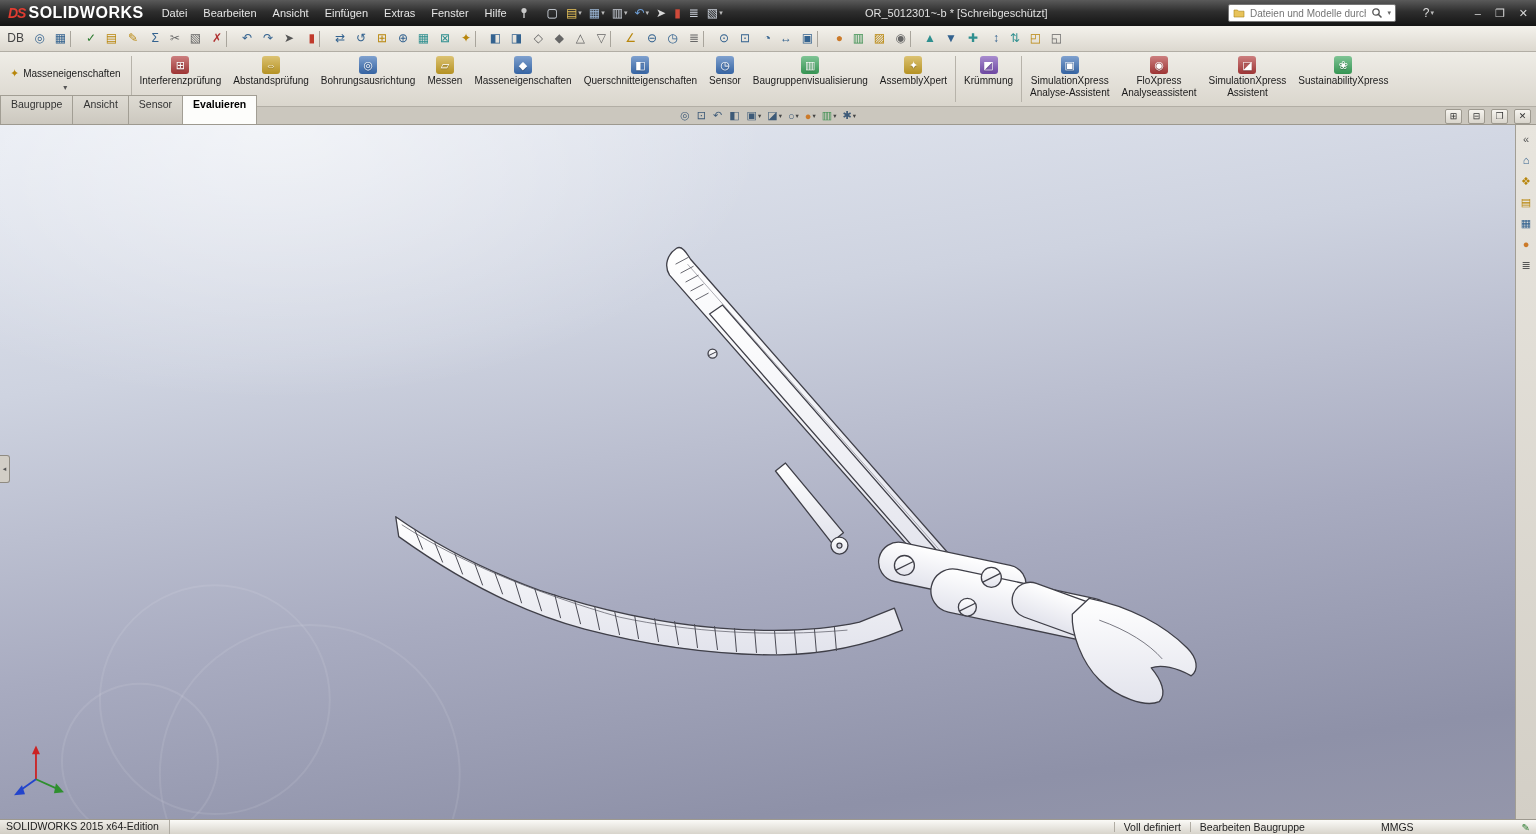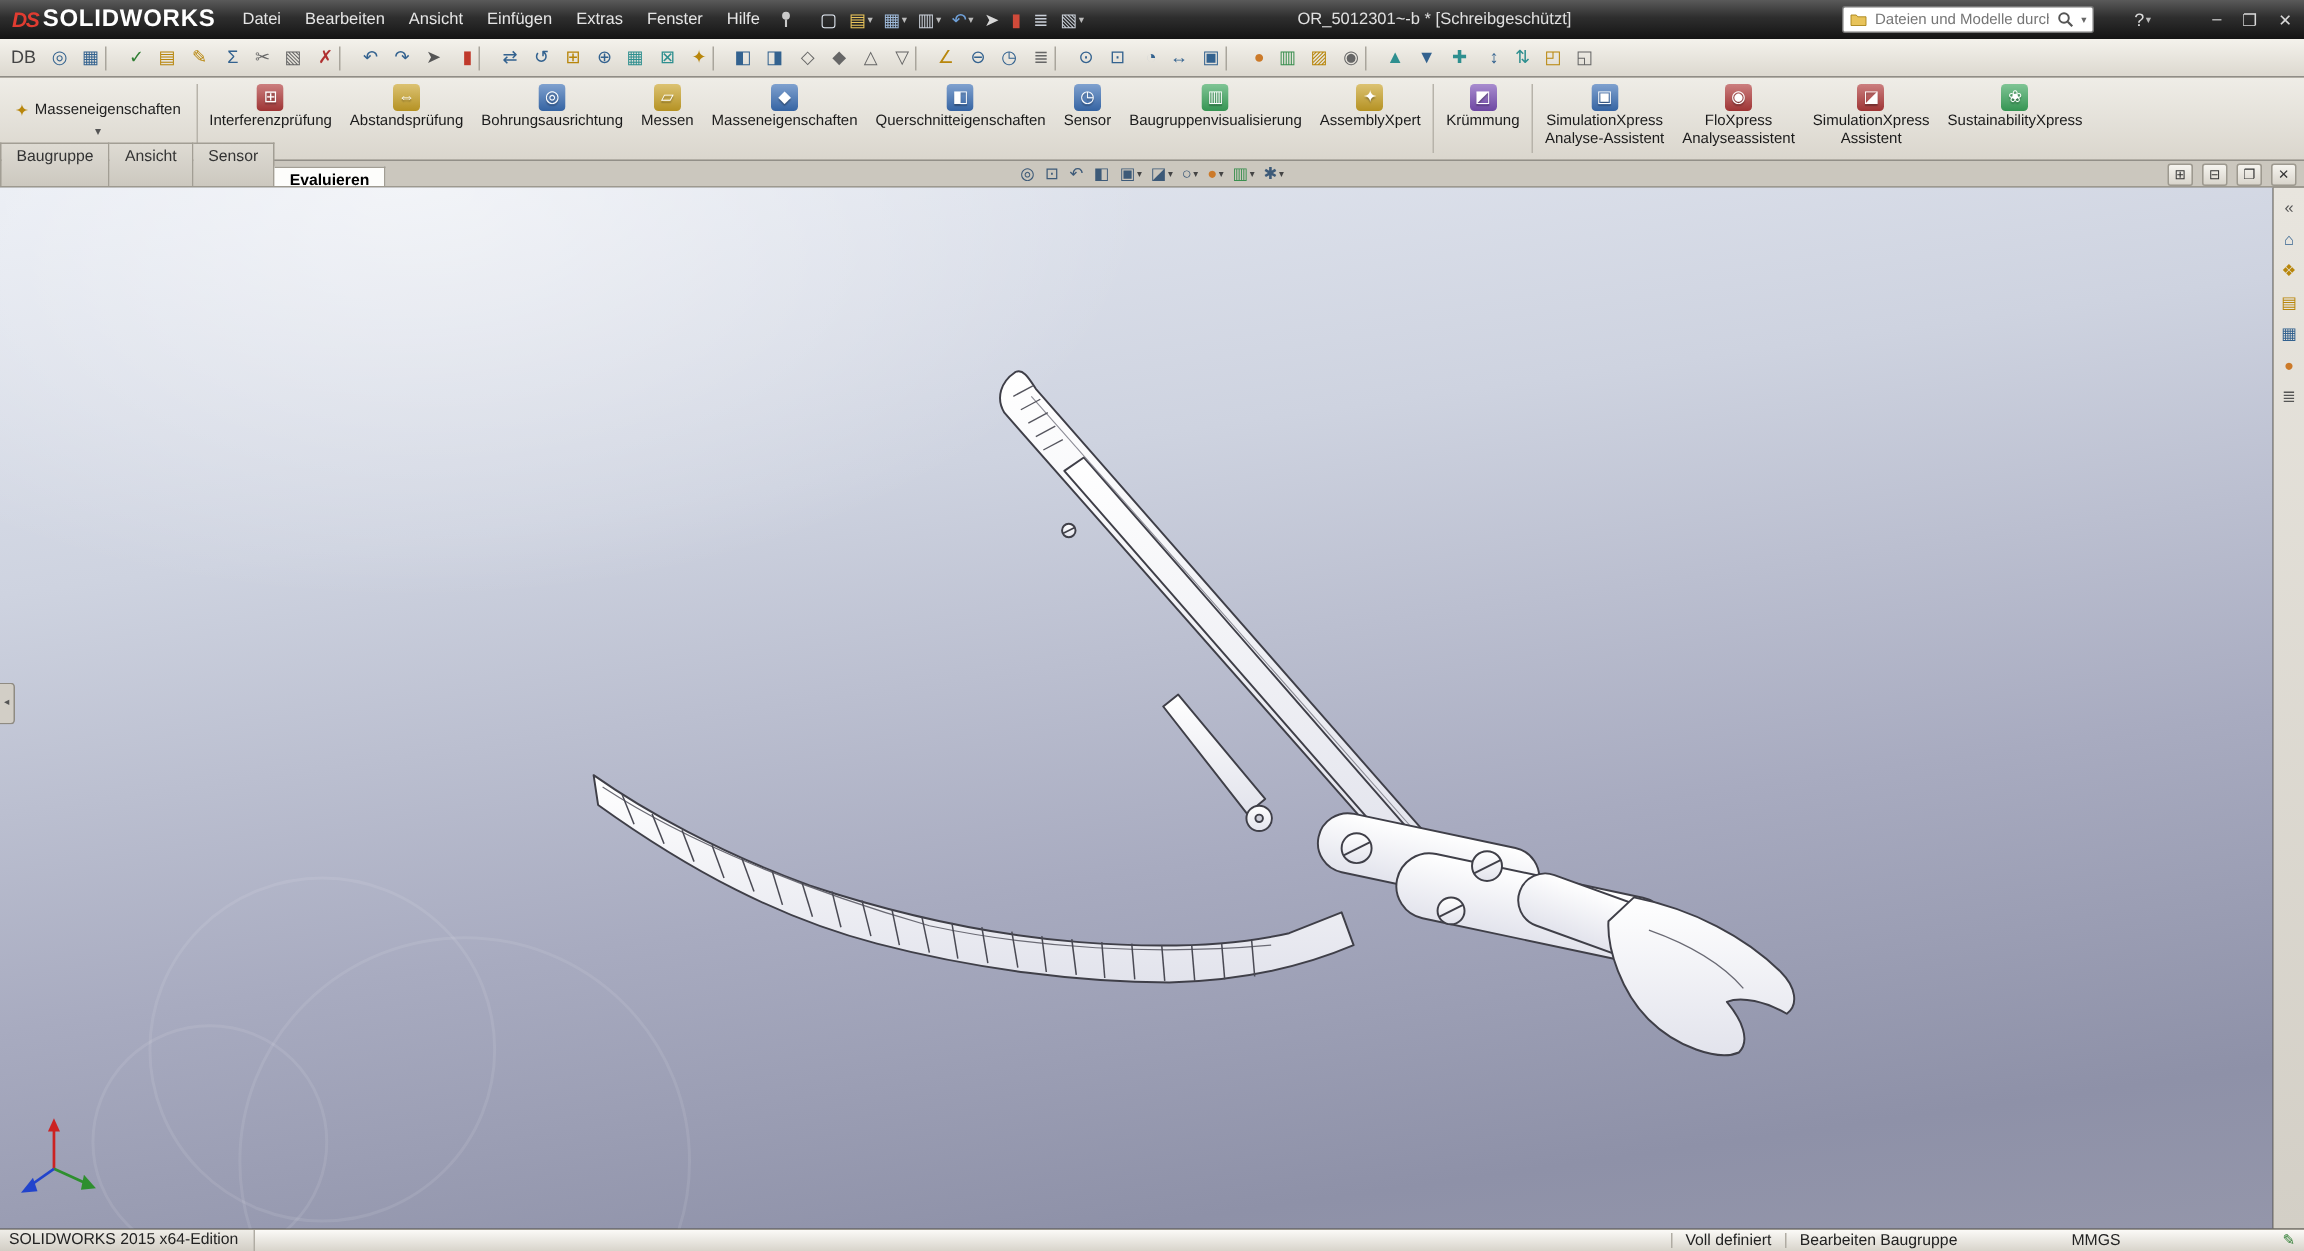--- a/index.html
+++ b/index.html
@@ -50,21 +50,21 @@
     color:#fff;font-size:11px;line-height:18px;text-align:center;text-shadow:0 1px 1px rgba(0,0,0,.3);}
   .rl{font-size:10px;line-height:11px;color:#1b1b1b;white-space:nowrap;}
 
   
   .tabrow{height:17px;flex:0 0 auto;background:#cbc7be;position:relative;display:flex;align-items:flex-end;
     border-bottom:1px solid #9d998f;}
   .tabs{display:flex;height:29px;}
   .tab{font-size:10.5px;line-height:16px;padding:0 10px;background:linear-gradient(#dedbd3,#ccc8bf);
     border:1px solid #a29e94;border-bottom:none;border-left:none;color:#333;white-space:nowrap;}
   .tabs .tab:first-child{border-left:1px solid #a29e94;}
-  .tab.active{background:#fdfdfb;font-weight:bold;color:#000;margin-top:16px;}
+  .tab.active{background:#fdfdfb;font-weight:bold;color:#000;}
   .headsup{position:absolute;left:50%;transform:translateX(-50%);top:0;height:17px;display:flex;align-items:center;gap:6px;}
   .hu{display:flex;align-items:center;}
   .hu .g{font-size:11px;color:var(--c,#3d5a78);}
   .hu .caret{font-size:6.5px;color:#444;}
   .dctrl{position:absolute;right:5px;top:2px;display:flex;gap:6px;}
   .dc{width:15px;height:13px;line-height:12px;text-align:center;font-size:9px;color:#333;
     background:linear-gradient(#f6f4ef,#d9d5cc);border:1px solid #9d998f;border-radius:2px;}
 
   
   .main{flex:1;display:flex;min-height:0;}

